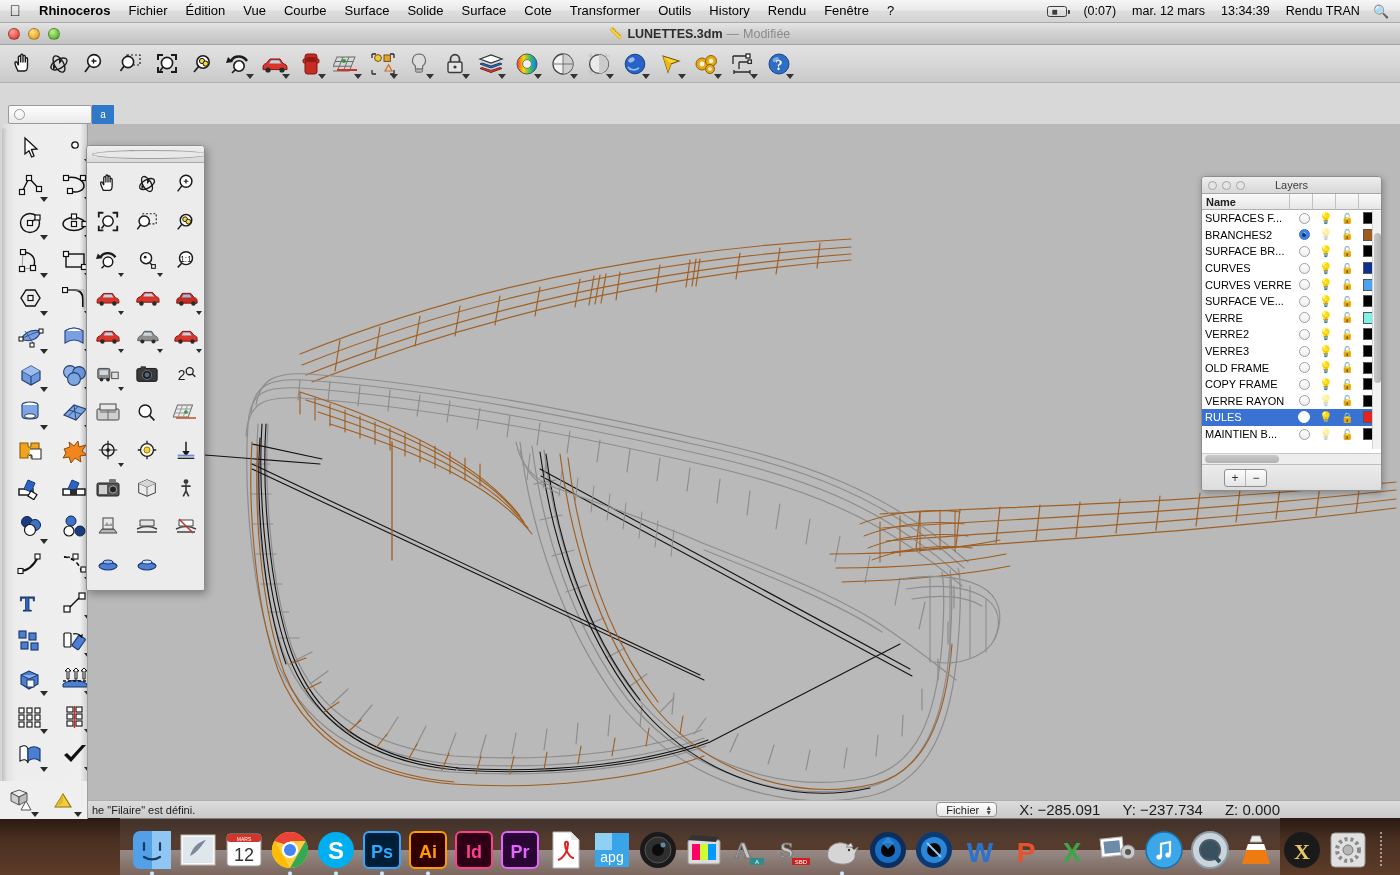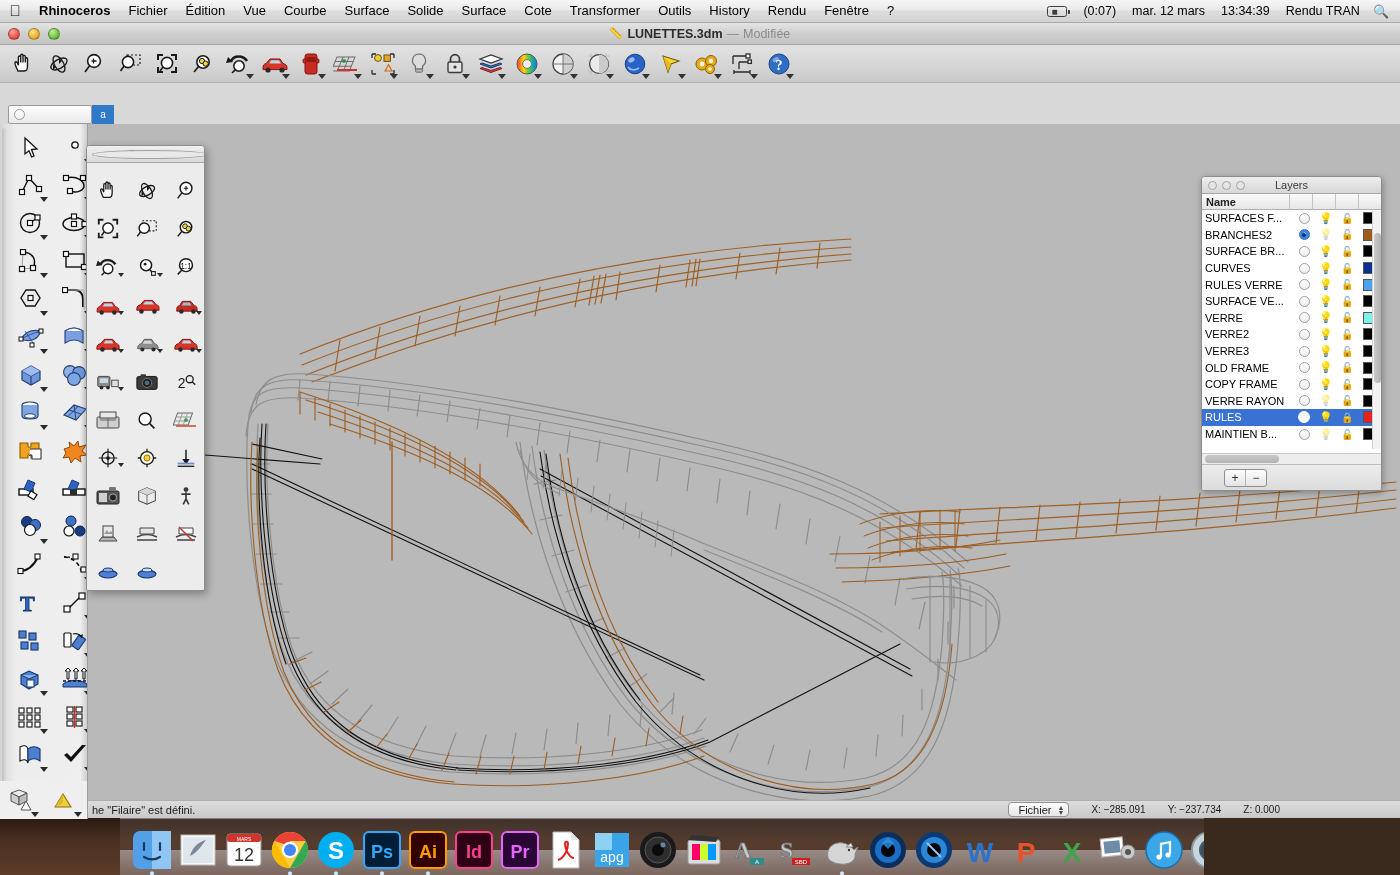--- a/index.html
+++ b/index.html
@@ -159,21 +159,21 @@
     font-size: 10.5px; color: #454545;
   }
   #float-palette .fp-close {
     position: absolute; left: 5px; top: 4px; width: 9px; height: 9px;
     border-radius: 50%; border: 1px solid #a0a0a0; background: #e8e8e8;
   }
   #float-palette .fp-title span { width: 100%; text-align: center; padding-left: 6px; }
   #float-palette .fp-grid { display: grid; grid-template-columns: repeat(3, 39px); padding: 2px 1px; }
   .fp-btn {
     width: 39px; height: 38px; position: relative;
-    display: flex; align-items: flex-end; justify-content: center; cursor: default;
+    display: flex; align-items: center; justify-content: center; cursor: default;
   }
   .fp-btn .caret {
     position: absolute; right: 3px; bottom: 2px;
     width: 0; height: 0; border-left: 3.5px solid transparent; border-right: 3.5px solid transparent;
     border-top: 4.5px solid #2a2a2a;
   }
 
   
   #layers-panel {
     position: absolute; left: 1201px; top: 121px; width: 181px; height: 315px;
@@ -251,29 +251,29 @@
     display: flex; align-items: center; font-size: 11px; color: #1c1c1c;
   }
   #statusbar .prompt { padding-left: 4px; white-space: nowrap; }
   #sb-right { margin-left: auto; display: flex; align-items: center; gap: 22px; padding-right: 120px; }
   .cplane-select {
     display: flex; align-items: center; gap: 6px;
     border: 1px solid #939393; border-radius: 4px; padding: 0 4px 0 9px; height: 15px;
     background: linear-gradient(to bottom, #fdfdfd, #e6e6e6); font-size: 11px;
   }
   .cplane-select .arrows { display: flex; flex-direction: column; line-height: 5px; font-size: 7px; color: #4a4a4a; }
-  .coord { font-size: 10px; white-space: nowrap; }
+  .coord { font-size: 15px; white-space: nowrap; }
 
   
   #status-tools { position: absolute; left: 0; top: 758px; width: 88px; height: 38px;
     background: #efefef; border-right: 1px solid #9e9e9e; display: flex; z-index: 21; }
 
   
   #dock-area {
-    position: absolute; left: 0; top: 818px; width: 1204px; height: 57px;
+    position: absolute; left: 0; top: 818px; width: 1400px; height: 57px;
     background: linear-gradient(to bottom, #2a1a12 0%, #4a3022 40%, #5d3c29 100%);
     overflow: hidden;
     padding-left: 32px;
   }
   #dock-bg {
     position: absolute; left: 120px; top: 0; width: 1160px; height: 57px;
     background: linear-gradient(to bottom, rgba(255,255,255,.10) 0%, rgba(255,255,255,.04) 55%,
       rgba(210,210,215,.55) 56%, rgba(180,180,190,.35) 100%);
     border-top: 1px solid rgba(255,255,255,.25);
   }
@@ -1396,21 +1396,21 @@
             <span class="cell">
               <span class="radio-ring"></span>
             </span>
             <span class="cell bulb" style="opacity: 1;">💡</span>
             <span class="cell lock">🔓</span>
             <span class="cell">
               <span class="swatch" style="background: rgb(13, 47, 142);"></span>
             </span>
           </div>
           <div class="layer-row">
-            <span class="lname">RULES VERRE</span>
+            <span class="lname">CURVES VERRE</span>
             <span class="cell">
               <span class="radio-ring"></span>
             </span>
             <span class="cell bulb" style="opacity: 1;">💡</span>
             <span class="cell lock">🔓</span>
             <span class="cell">
               <span class="swatch" style="background: rgb(77, 163, 239);"></span>
             </span>
           </div>
           <div class="layer-row">

